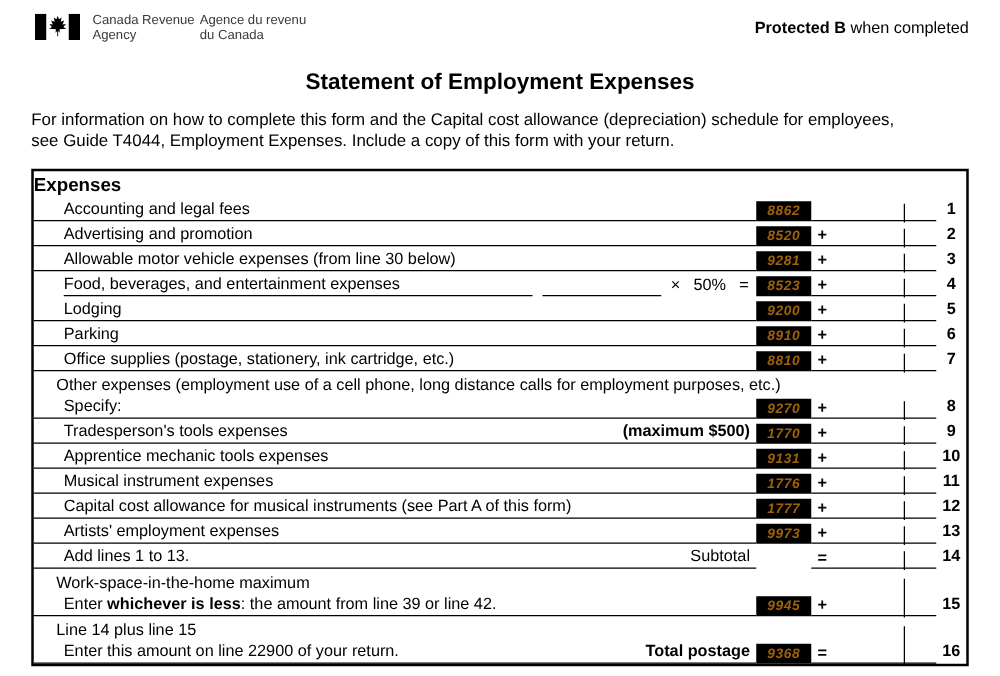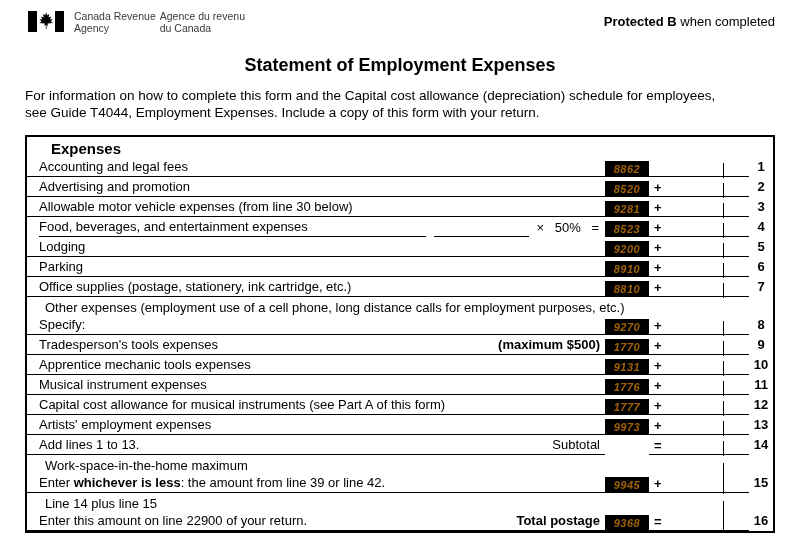--- a/index.html
+++ b/index.html
@@ -15,28 +15,28 @@
   .agency-col { font-size:10.5px; line-height:12px; color:#3a3a3a; margin-left:10px; }
   .agency-col.fr { margin-left:4px; }
   .protected { font-size:13px; padding-top:4px; }
 
   
   .title { text-align:center; font-size:18px; font-weight:bold; margin-top:21px; }
   .intro { margin:12px 0 0 25px; font-size:13.5px; line-height:16.5px; }
 
   
   .form-box { margin:14px 25px 0 25px; border:2px solid #000; background:#fff; }
-  .section-head { font-size:15px; font-weight:bold; height:20px; padding:3px 0 0 24px; }
+  .section-head { font-size:15px; font-weight:bold; height:20px; padding:3px 0 0 0; }
 
   .erow { width:100%; }
   .prelabel { height:18px; padding:3px 0 0 18px; font-size:13px; }
   .rmain { display:flex; align-items:stretch; height:20px; }
 
   .lblarea { flex:1; display:flex; align-items:flex-end;
-    border-bottom:1.5px solid #000; padding:0 0 2px 12px; }
+    border-bottom:1.5px solid #000; padding:0 0 2px 24px; }
   .lblarea.seg { border-bottom:none; padding-bottom:0; }
   .lblarea.seg .lbltext { flex:1; border-bottom:1.5px solid #000; padding-bottom:2px; }
   .lbltext { font-size:13px; white-space:nowrap; }
   .spec-blank { flex:1; height:100%; }
   .seg-gap { width:8px; height:100%; }
   .seg-blank { width:95px; height:100%; border-bottom:1.5px solid #000; }
   .mult { font-size:13px; word-spacing:7px; padding:0 6px 2px 8px; white-space:nowrap; }
   .note { margin-left:auto; padding:0 5px 0 8px; white-space:nowrap; }
 
   .codebox { width:44px; height:16px; align-self:flex-end; background:#000; color:#a16207;

